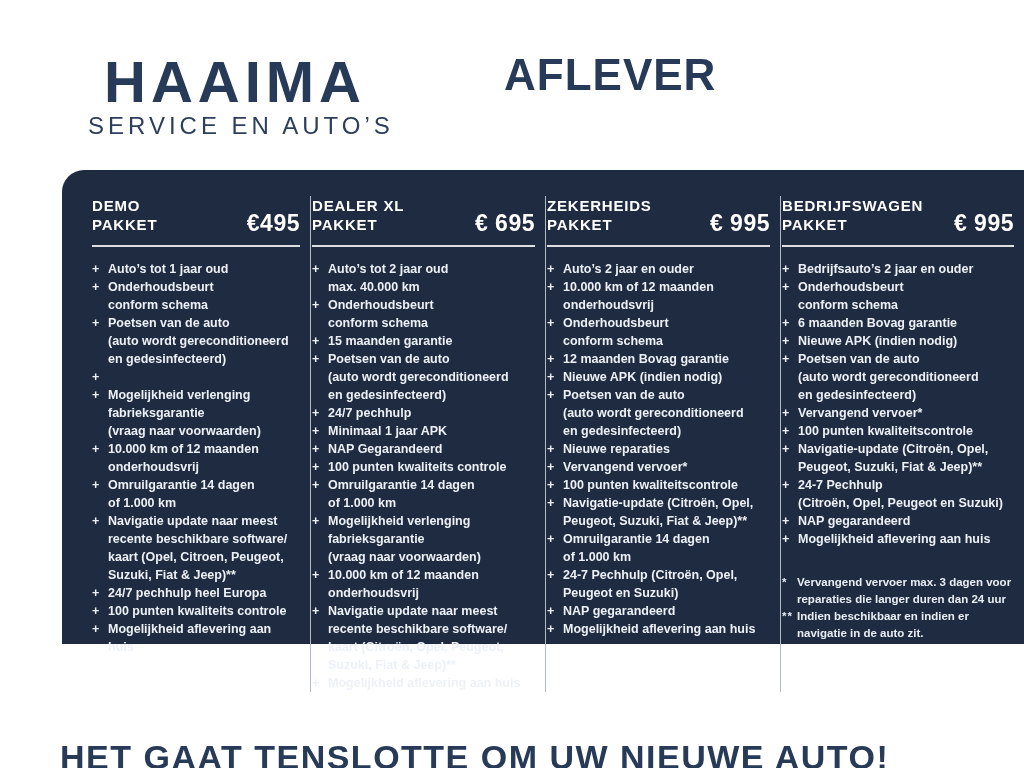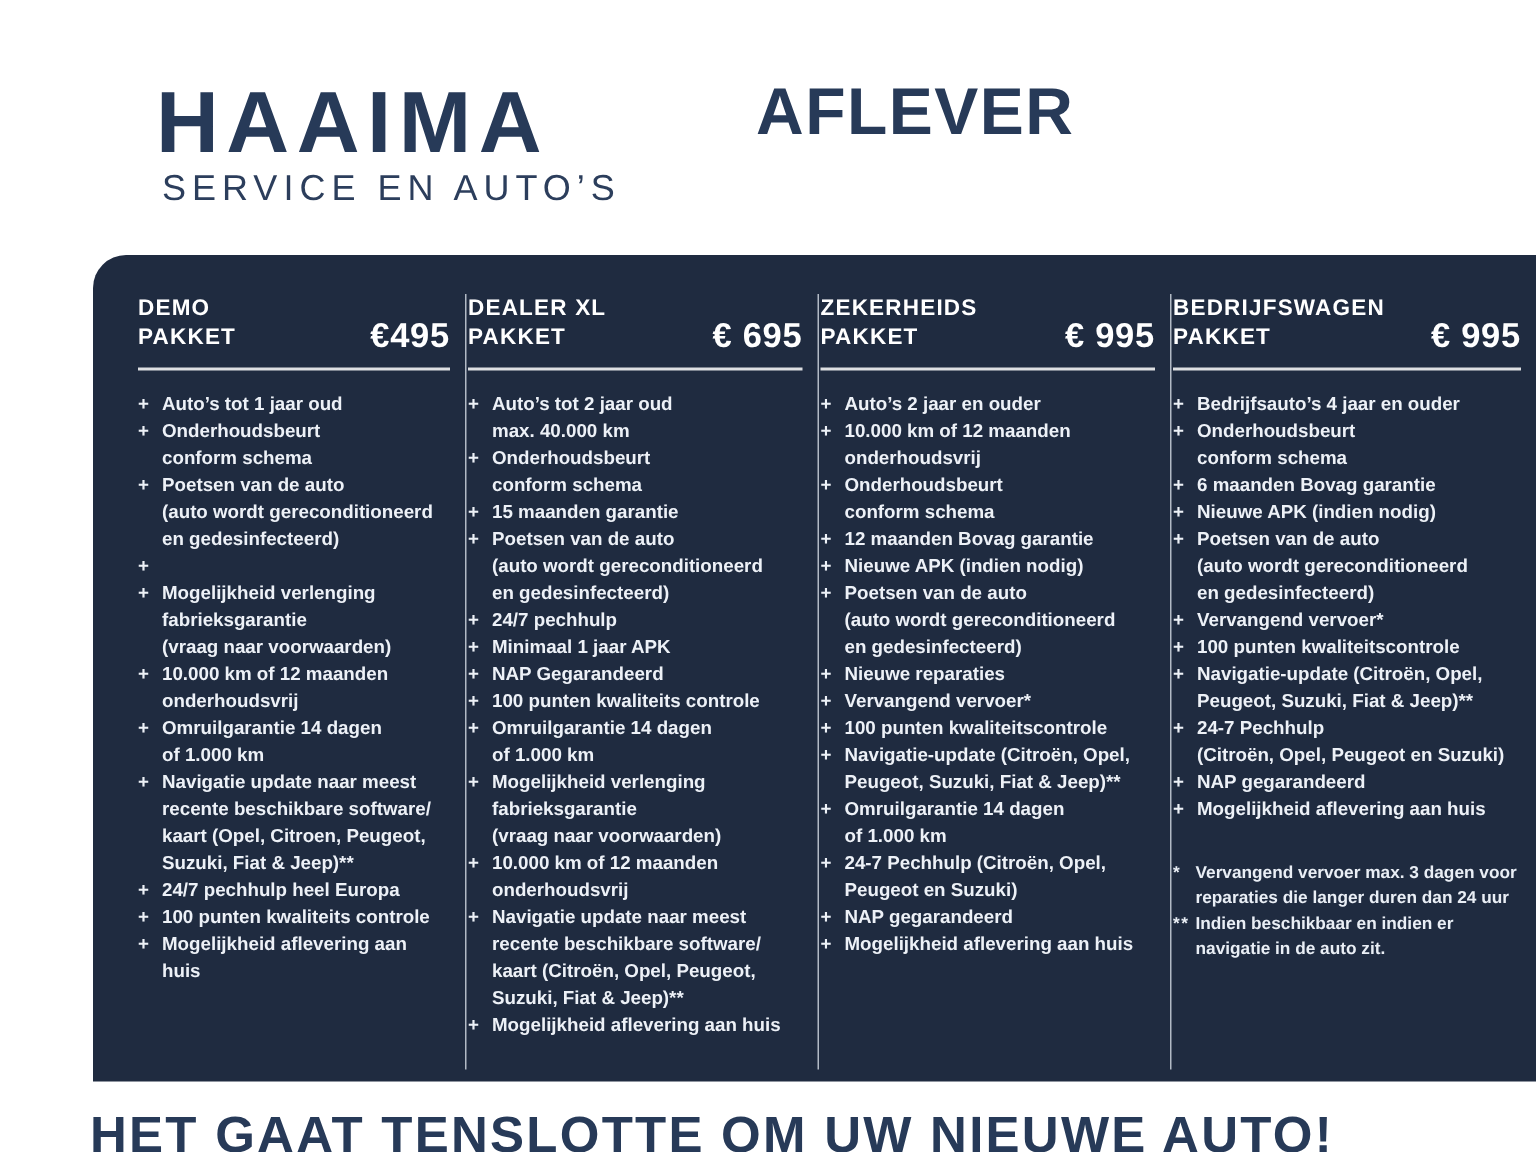--- a/index.html
+++ b/index.html
@@ -14,32 +14,32 @@
 
   
   .logo { position: absolute; left: 88px; top: 54px; color: #273a58; }
   .logo-name {
     font-size: 58px; font-weight: 800; line-height: 56px;
     letter-spacing: 5px;
     margin-left: 16px;
   }
   .logo-sub {
     font-size: 24px; font-weight: 400; line-height: 26px;
-    letter-spacing: 4px; margin-top: 3px; color: #2c3e5c; margin-left: 20px;
+    letter-spacing: 4px; margin-top: 3px; color: #2c3e5c;
   }
   .page-title {
     position: absolute; left: 460px; top: 52px;
     color: #273a58; font-size: 44px; font-weight: 700;
     line-height: 46px; letter-spacing: 1px; margin-left: 44px;
   }
 
   
   .panel {
     position: absolute; left: 62px; top: 170px; right: 0;
-    height: 551px;
+    height: 474px;
     background: #1f2b40;
     border-top-left-radius: 22px;
     display: grid;
     grid-template-columns: 248px 235px 235px 1fr;
     padding-top: 26px; padding-bottom: 8px;
   }
   .col { padding: 0 10px 0 30px; }
   .col + .col { border-left: 1px solid #b2bac5; padding-left: 1px; }
 
   .col-head { display: flex; justify-content: space-between; align-items: flex-end; }
@@ -302,21 +302,21 @@
 
   <div class="col">
     <div class="col-head">
       <div class="col-name"><span>BEDRIJFSWAGEN</span><br><span>PAKKET</span></div>
       <div class="col-price">€ 995</div>
     </div>
     <hr class="rule">
     <ul class="items">
         <li class="item">
           <span class="marker">+</span>
-          <span class="text">Bedrijfsauto’s 4 jaar en ouder</span>
+          <span class="text">Bedrijfsauto’s 2 jaar en ouder</span>
         </li>
         <li class="item">
           <span class="marker">+</span>
           <span class="text">Onderhoudsbeurt
 conform schema</span>
         </li>
         <li class="item">
           <span class="marker">+</span>
           <span class="text">6 maanden Bovag garantie</span>
         </li>

